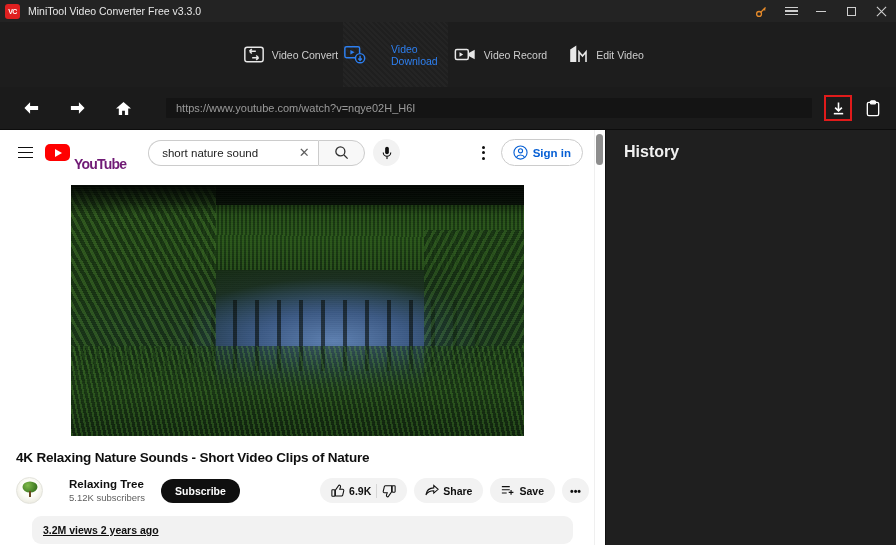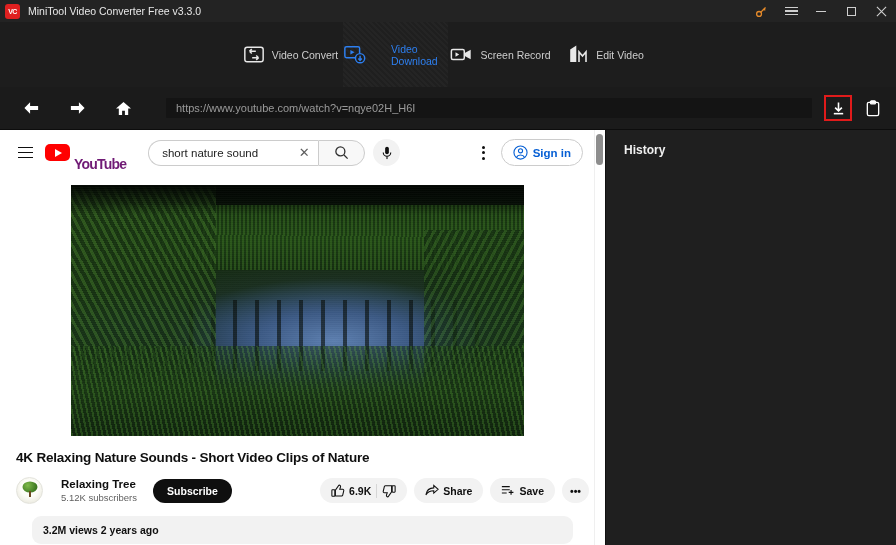--- a/index.html
+++ b/index.html
@@ -191,53 +191,53 @@
   }
   .avatar .tree-c{
     position:absolute;left:50%;top:36%;transform:translate(-50%,-50%);
     width:15px;height:11px;border-radius:50%;
     background:radial-gradient(circle at 35% 35%, #7fba4a, #3f7a22 70%);
   }
   .avatar .tree-t{
     position:absolute;left:50%;top:52%;transform:translateX(-50%);
     width:2px;height:6px;background:#6b4a22;
   }
-  .chan{ margin-left:18px; }
+  .chan{ margin-left:26px; }
   .chan-name{ font-size:11.5px;font-weight:bold;color:#0f0f0f; }
   .chan-subs{ font-size:9.5px;color:#606060;margin-top:2px; }
   .sub-btn{
     margin-left:16px;height:24px;padding:0 14px;border-radius:14px;background:#0f0f0f;
     color:#fff;font-size:10.5px;font-weight:bold;display:flex;align-items:center;cursor:pointer;
   }
   .actions{ margin-left:auto; display:flex; align-items:center; gap:7px; }
   .pill{
     height:25px;border-radius:14px;background:#f2f2f2;display:flex;align-items:center;
     padding:0 11px;font-size:10.5px;font-weight:bold;color:#0f0f0f;gap:4px;cursor:pointer;
   }
   .pill.round{ width:27px;padding:0;justify-content:center; }
   .pill .sep{ width:1px;height:14px;background:#d6d6d6;margin:0 1px; }
   .desc-box{
     margin:12px 16px 0 16px; background:#f2f2f2; border-radius:9px;
-    padding:8px 11px; font-size:10.5px; color:#0f0f0f; font-weight:bold;
+    padding:8px 11px; font-size:10.5px; color:#0f0f0f; font-weight:bold;text-decoration:underline;
   }
   .scrollbar{
     position:absolute;right:0;top:0;width:11px;height:100%;background:#fff;
     border-left:1px solid #efefef;
   }
   .scrollthumb{
     position:absolute;right:2px;top:4px;width:7px;height:31px;border-radius:4px;
     background:#8d8d8d;
   }
 
   
   .history{
     flex:1; background:#1f1f1f; border-top:1px solid #0d0d0d;
     border-left:1px solid #111; padding:0 14px;
   }
-  .hist-title{ font-size:12px; color:#f0f0f0; font-weight:bold; padding:13px 4px 0 4px; }
+  .hist-title{ font-size:16px; color:#f0f0f0; font-weight:bold; padding:13px 4px 0 4px; }
   .hist-head{
     display:flex; align-items:center; margin-top:14px; font-size:10px; color:#d2d2d2;
     font-weight:bold;
   }
   .hchk{
     width:12px;height:12px;border:1.3px solid #8e8e8e;background:transparent;cursor:pointer;
     flex:none;
   }
   .hcol{ text-align:center; }
   .hcol.file{ width:110px; margin-left:6px; }
@@ -309,21 +309,21 @@
   </div>
 
   <div class="tab">
     <span class="ticon">
       <svg width="23" height="17" viewBox="0 0 25 17" fill="none" stroke="#e8e8e8" stroke-width="1.6">
         <rect x="1.5" y="3" width="14" height="11" rx="1.6"></rect>
         <path d="M6 6 L10 8.5 L6 11 Z" fill="#e8e8e8" stroke="none"></path>
         <path d="M16 7 L22.5 3.4 V13.6 L16 10 Z" fill="#e8e8e8" stroke="none"></path>
       </svg>
     </span>
-    <span class="tlabel">Screen Record</span>
+    <span class="tlabel">Video Record</span>
   </div>
 
   <div class="tab">
     <span class="ticon">
       <svg width="22" height="19" viewBox="0 0 22 19" fill="none" stroke="#e8e8e8" stroke-width="1.6">
         <path d="M4 17 V5 L8.5 2 V17" fill="#e8e8e8"></path>
         <path d="M12 17 V7 l3.5 4 l3.5 -4 v10"></path>
       </svg>
     </span>
     <span class="tlabel">Edit Video</span>

